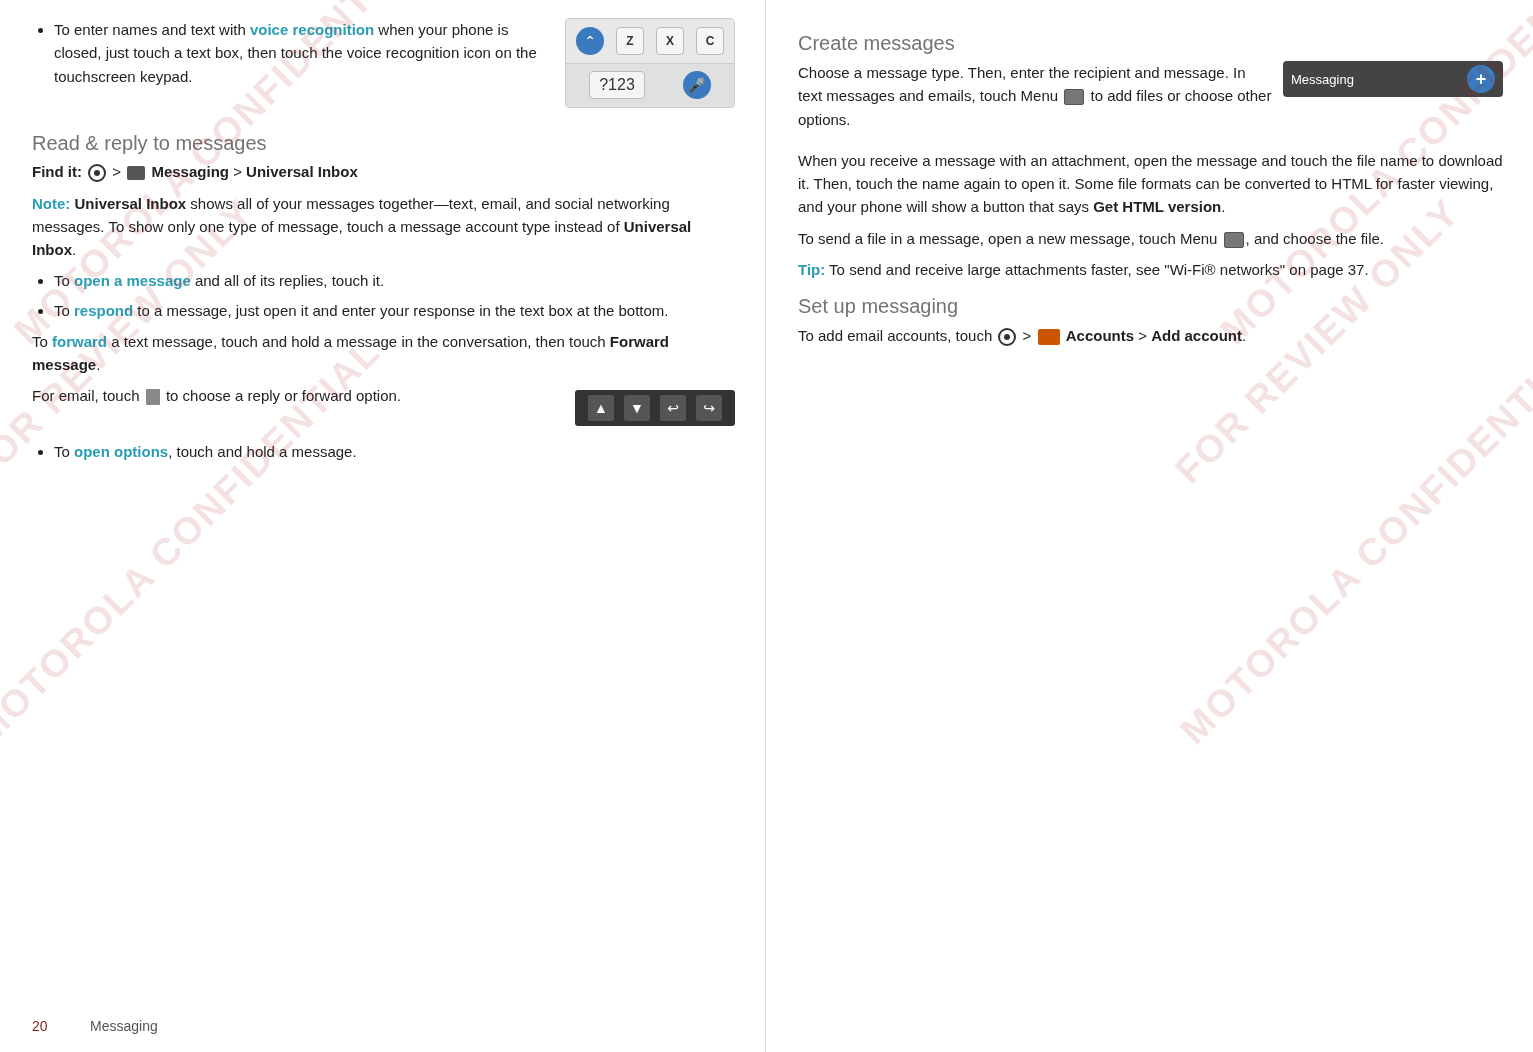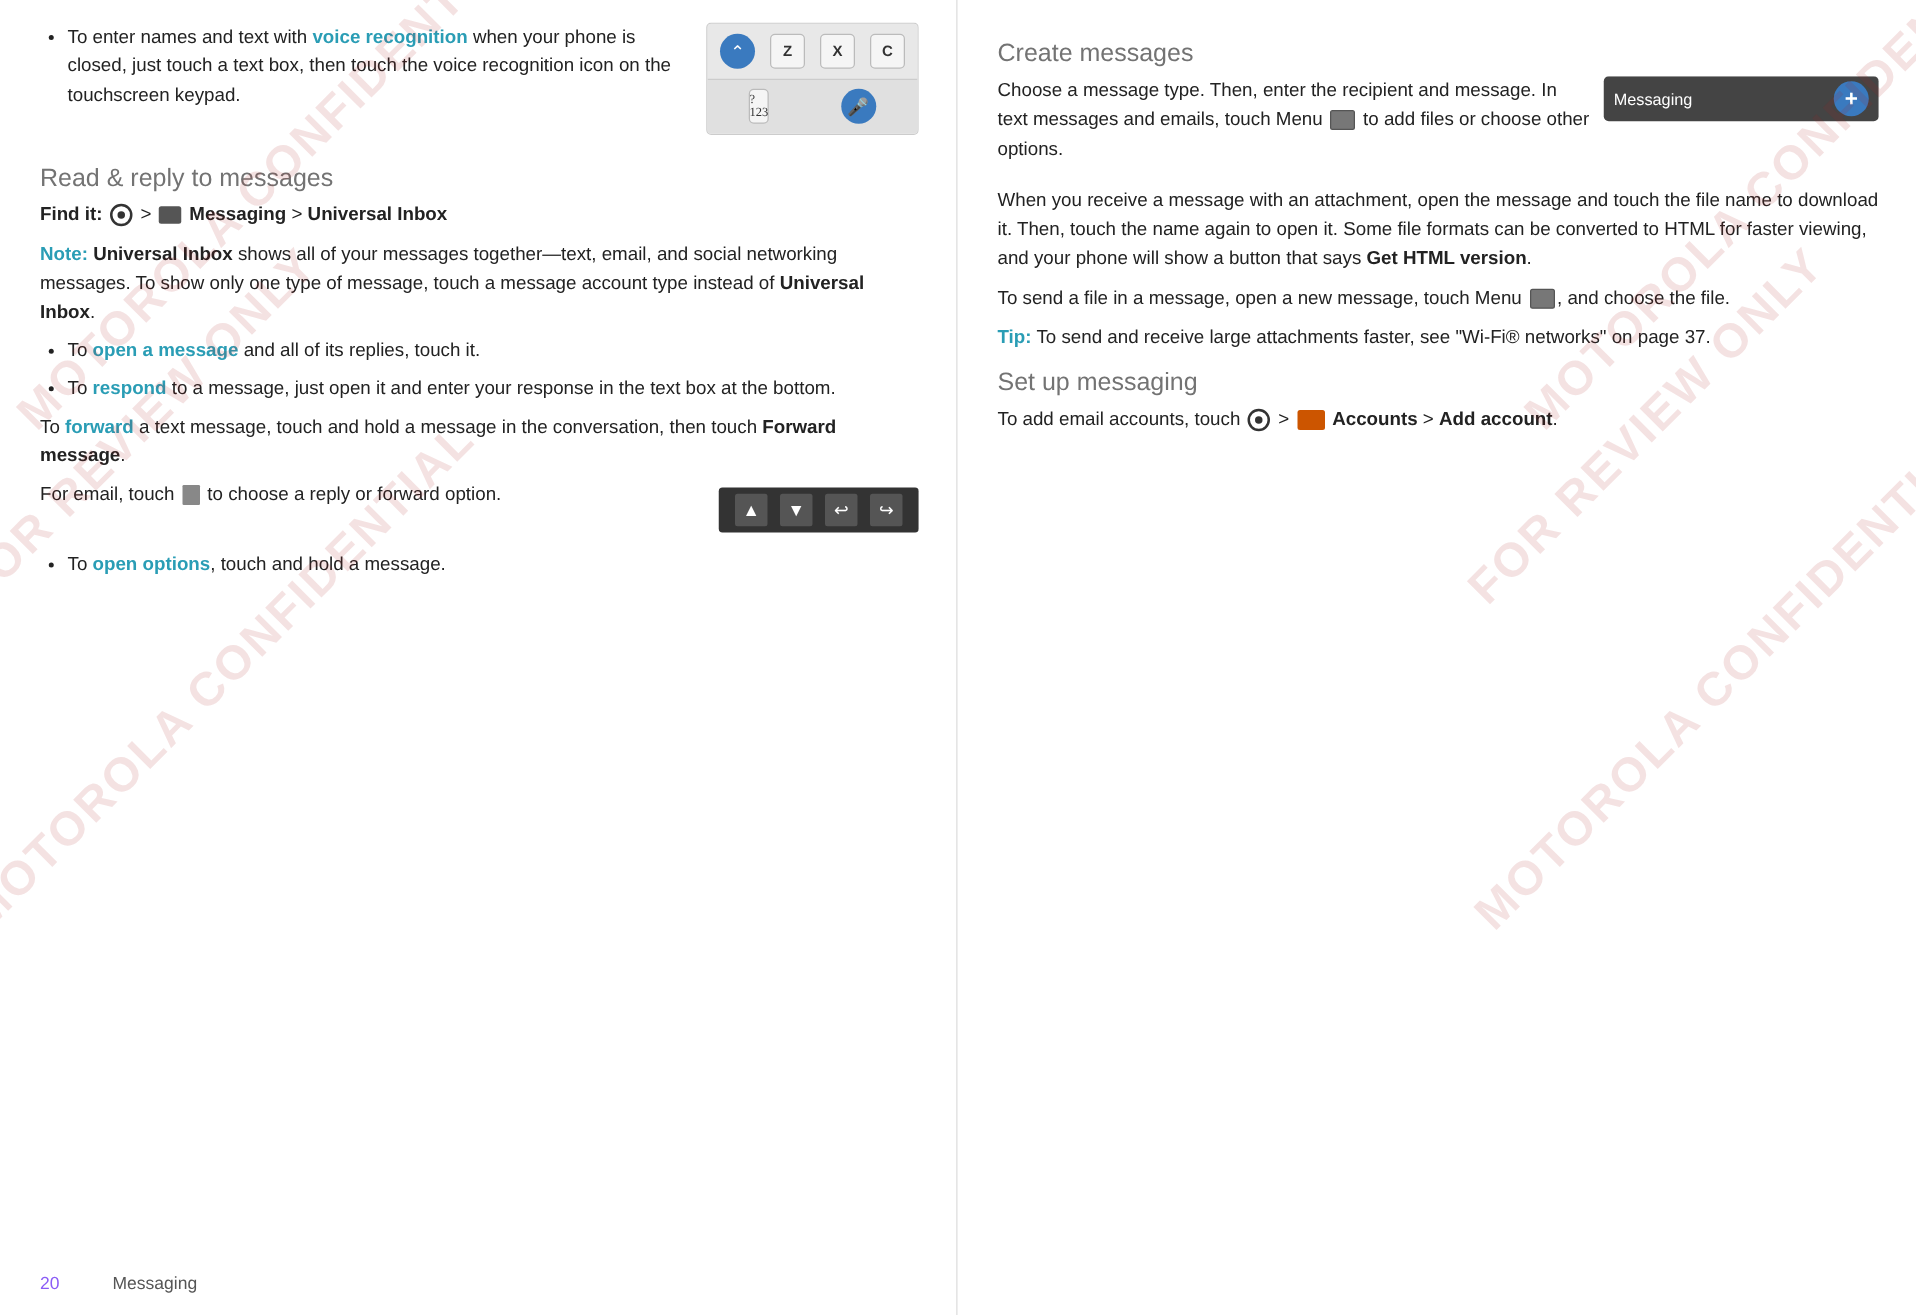--- a/index.html
+++ b/index.html
@@ -125,31 +125,30 @@
       background: #3a7abf;
       border-radius: 50%;
       display: flex;
       align-items: center;
       justify-content: center;
       color: white;
       font-size: 14px;
     }
 
     .key-num {
-      width: 16px;
+      width: 56px;
       height: 28px;
       background: #f5f5f5;
       border: 1px solid #bbb;
       border-radius: 4px;
       display: flex;
       align-items: center;
       justify-content: center;
-      font-size: 10px;
+      font-size: 16px;
       color: #333;
-      font-family: Liberation Serif, serif;
     }
 
     .key-mic {
       width: 28px;
       height: 28px;
       background: #3a7abf;
       border-radius: 50%;
       display: flex;
       align-items: center;
       justify-content: center;
@@ -293,21 +292,21 @@
     .wm4 { top: 120px; left: 380px; }
     .wm5 { top: 320px; left: 360px; }
     .wm6 { top: 520px; left: 340px; }
 
     
     .page-footer {
       position: absolute;
       bottom: 18px;
       left: 32px;
       font-size: 14px;
-      color: #8b5cf6;
+      color: #7f1d1d;
     }
 
     .page-footer-right {
       position: absolute;
       bottom: 18px;
       left: 90px;
       font-size: 14px;
       color: #555;
     }
 

